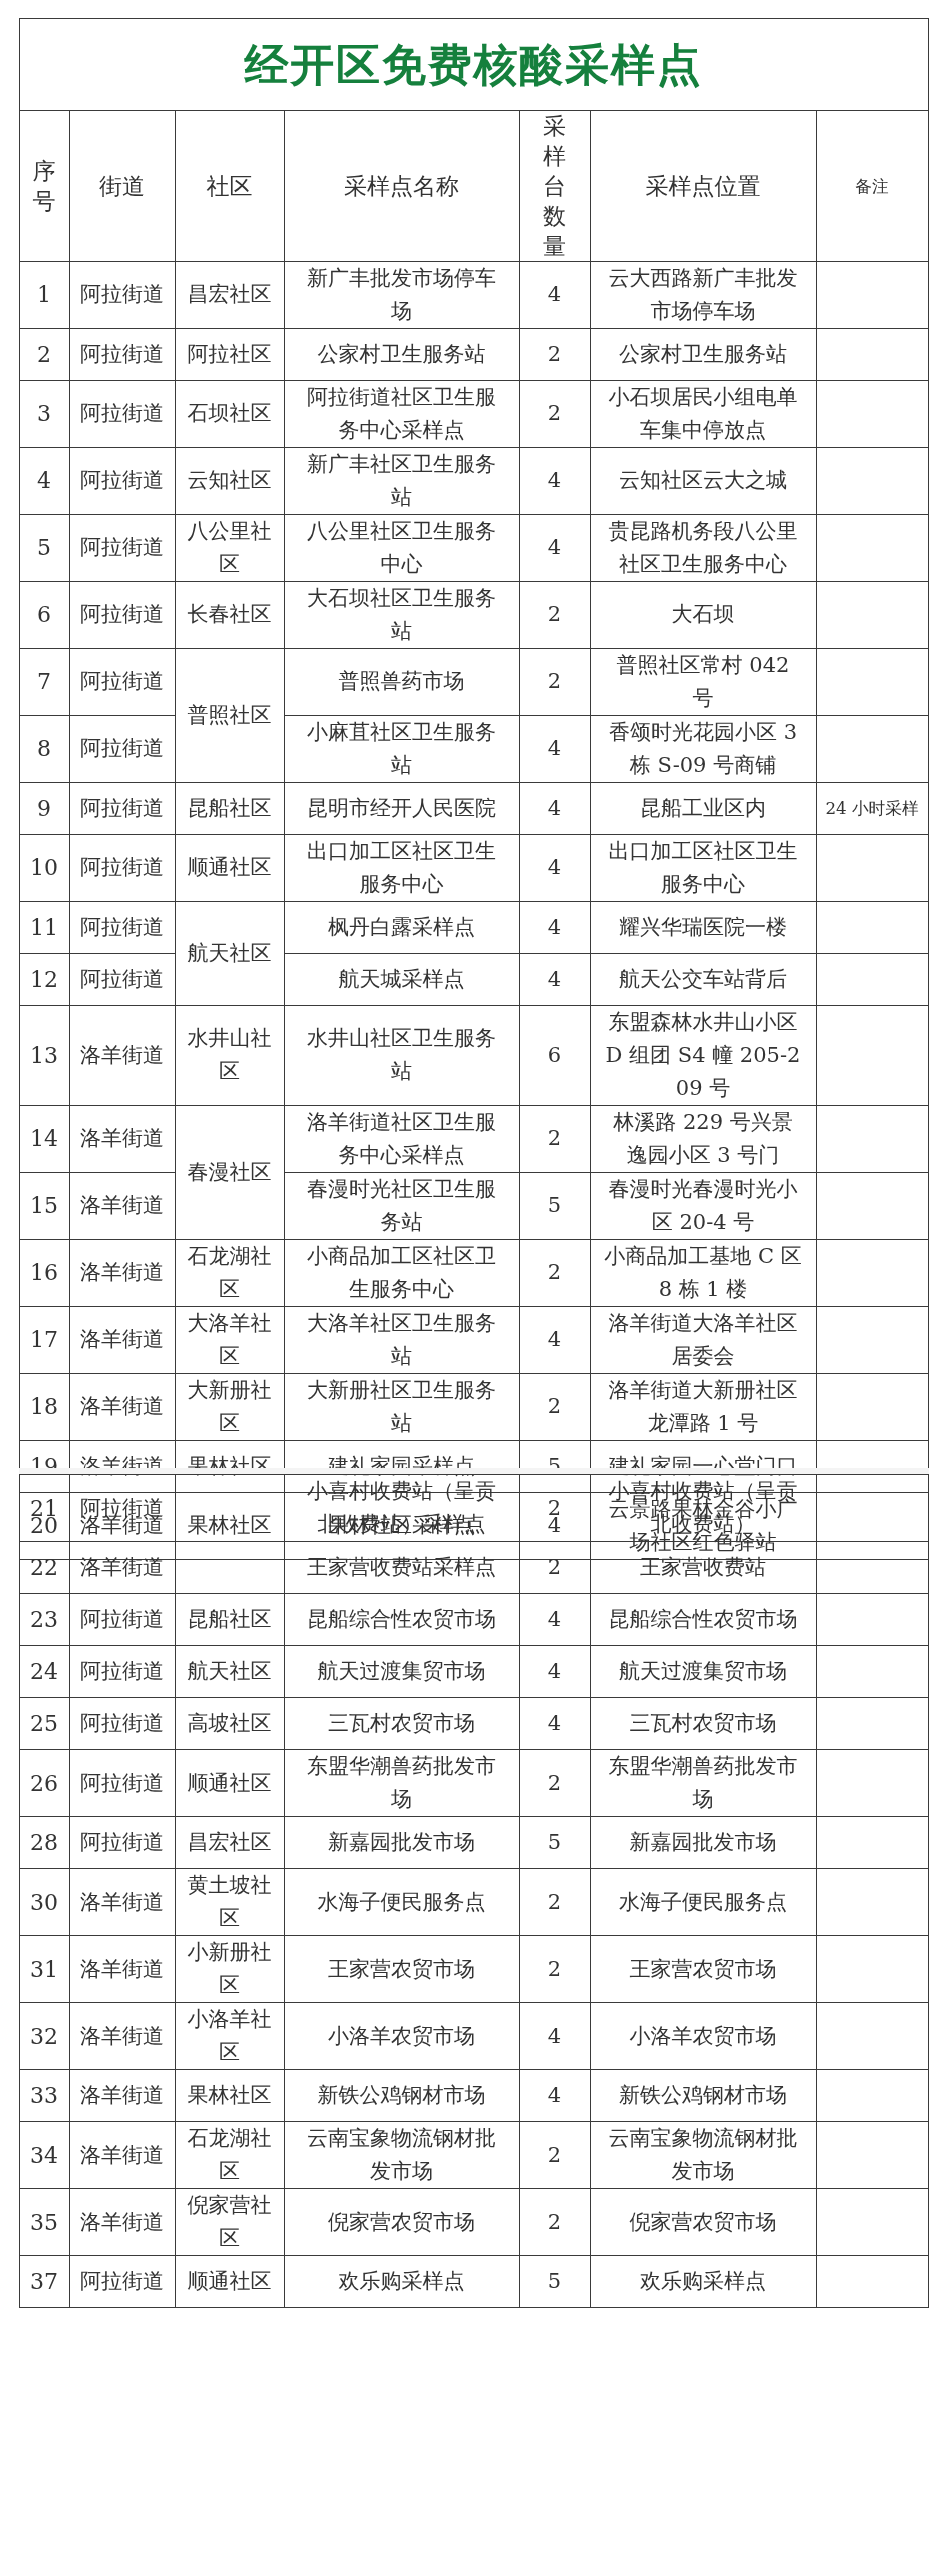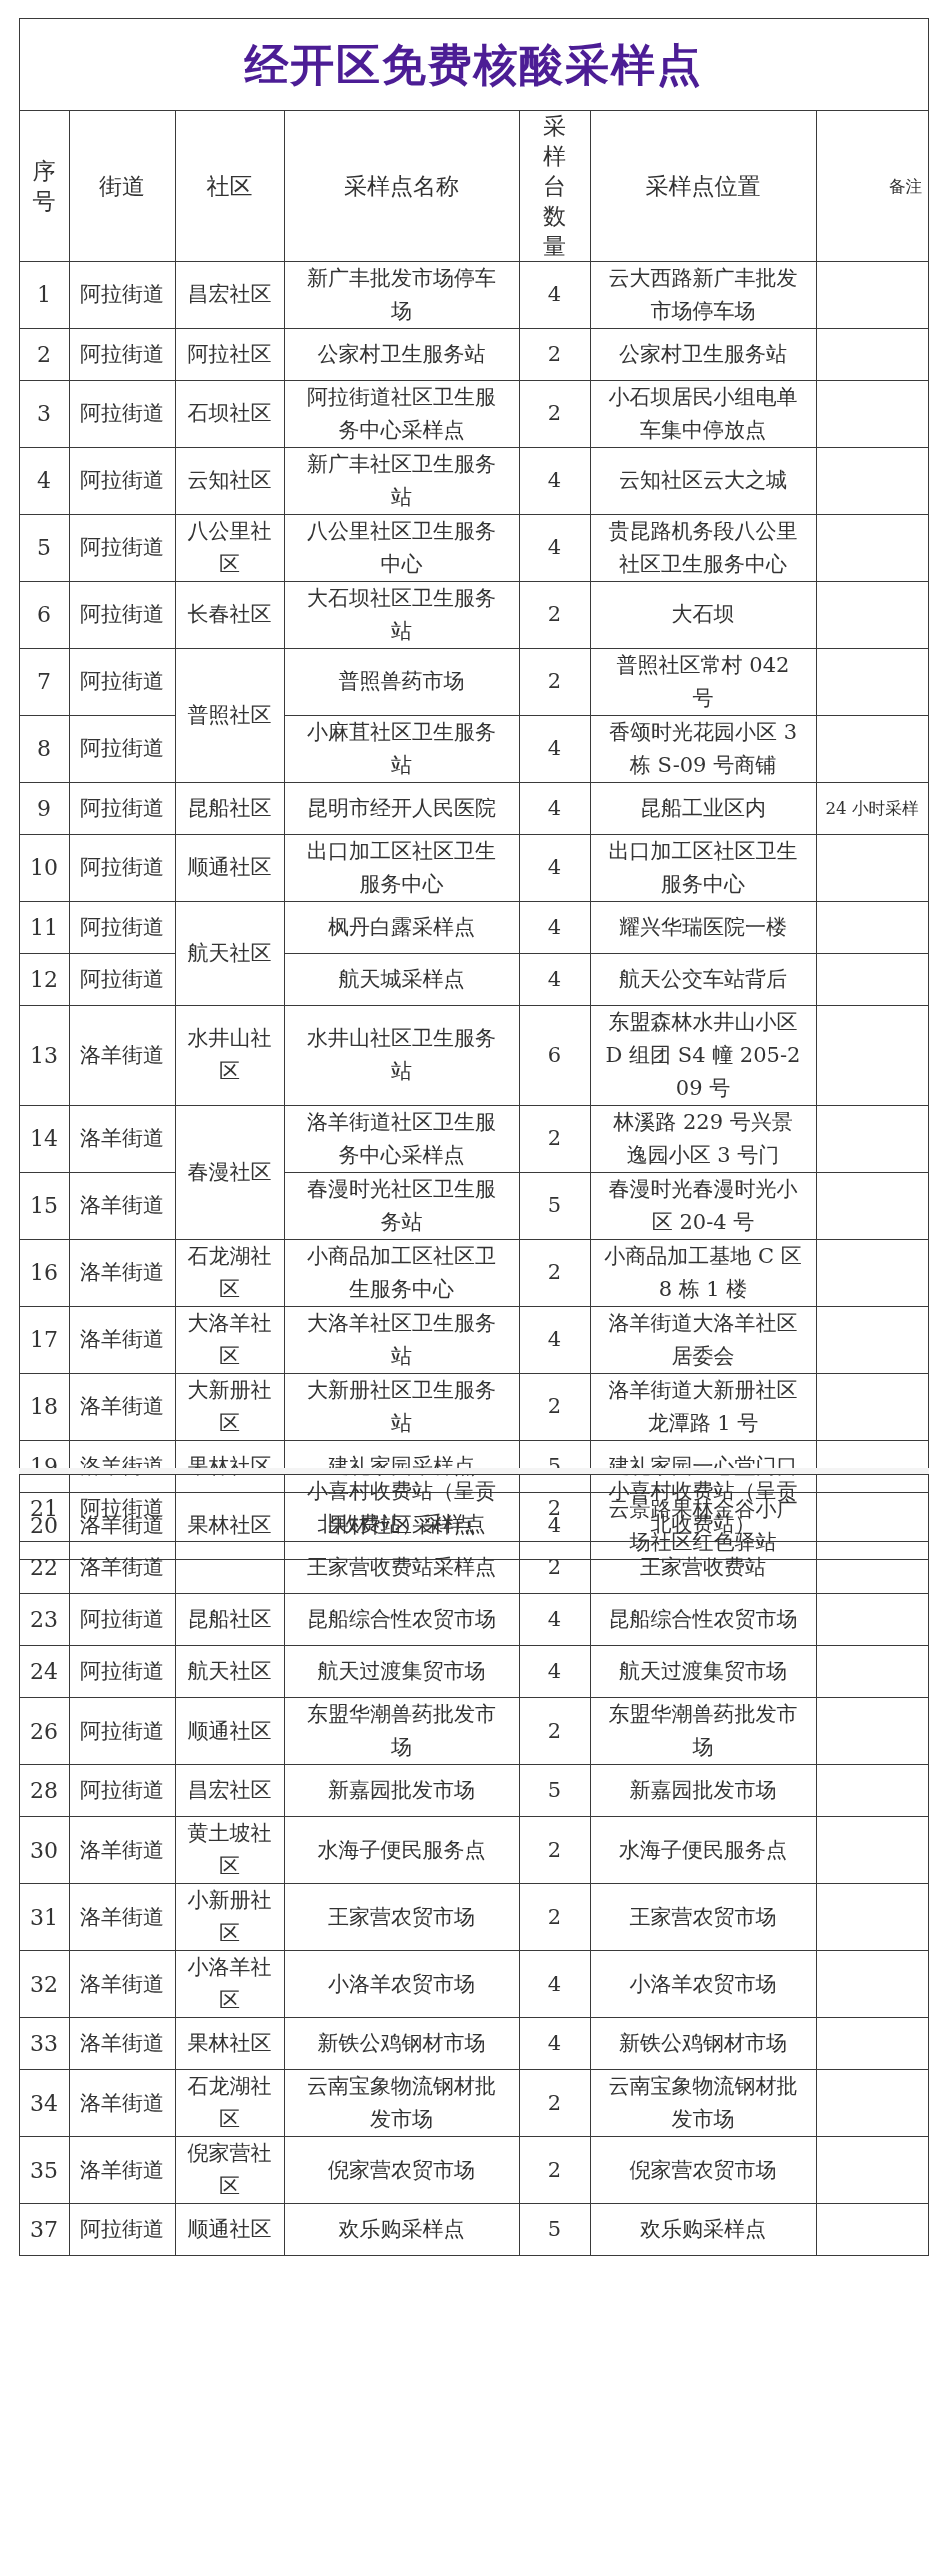--- a/index.html
+++ b/index.html
@@ -4,24 +4,24 @@
 <style>
   html, body { margin: 0; padding: 0; background: #ffffff; }
   body { width: 949px; height: 2576px; position: relative; overflow: hidden;
          font-family: "DejaVu Serif", "Liberation Serif", serif; color: #2a2a2a; }
   table { position: absolute; left: 18.5px; width: 910px; border-collapse: collapse; table-layout: fixed; }
   td, th { border: 1.3px solid #3a3a3a; text-align: center; vertical-align: middle;
            padding: 0 5.3px; font-weight: normal; font-size: 21px; line-height: 33px;
            word-break: break-all; color: #333; }
   #t1 { top: 17.6px; }
   #t2 { top: 1474px; }
-  .title-cell { height: 91px; font-size: 44px; font-weight: bold; color: #4c1d95;
+  .title-cell { height: 91px; font-size: 44px; font-weight: bold; color: #15803d;
                 letter-spacing: 1.8px; font-family: "DejaVu Serif", serif; }
   .hdr th { height: 99px; font-size: 23px; line-height: 30px; color: #333; }
-  .hdr th.note { font-size: 16.7px; text-align: right; }
+  .hdr th.note { font-size: 16.7px; }
   .hdr th.count { padding: 0 14px; }
   td.idx { font-size: 22px; padding: 0; }
   td.note { font-size: 16.7px; padding: 0 0; }
   tr.h1 td { height: 51px; }
   tr.h2 td { height: 66px; }
   tr.h3 td { height: 98px; }
   td.addr, td.name { padding: 0 12.3px; }
   td.comm { padding: 0 9px; }
   .seam { position: absolute; left: 18.5px; width: 910px; top: 1468px; height: 6.2px; background: #f4f4f4; }
 </style>
@@ -275,20 +275,29 @@
       </tr>
       <tr class="h1">
         <td class="idx">24</td>
         <td class="street">阿拉街道</td>
         <td class="comm">航天社区</td>
         <td class="name">航天过渡集贸市场</td>
         <td class="count">4</td>
         <td class="addr">航天过渡集贸市场</td>
         <td class="note"></td>
       </tr>
+      <tr class="h1">
+        <td class="idx">25</td>
+        <td class="street">阿拉街道</td>
+        <td class="comm">高坡社区</td>
+        <td class="name">三瓦村农贸市场</td>
+        <td class="count">4</td>
+        <td class="addr">三瓦村农贸市场</td>
+        <td class="note"></td>
+      </tr>
       <tr class="h2">
         <td class="idx">26</td>
         <td class="street">阿拉街道</td>
         <td class="comm">顺通社区</td>
         <td class="name">东盟华潮兽药批发市场</td>
         <td class="count">2</td>
         <td class="addr">东盟华潮兽药批发市场</td>
         <td class="note"></td>
       </tr>
       <tr class="h1">

